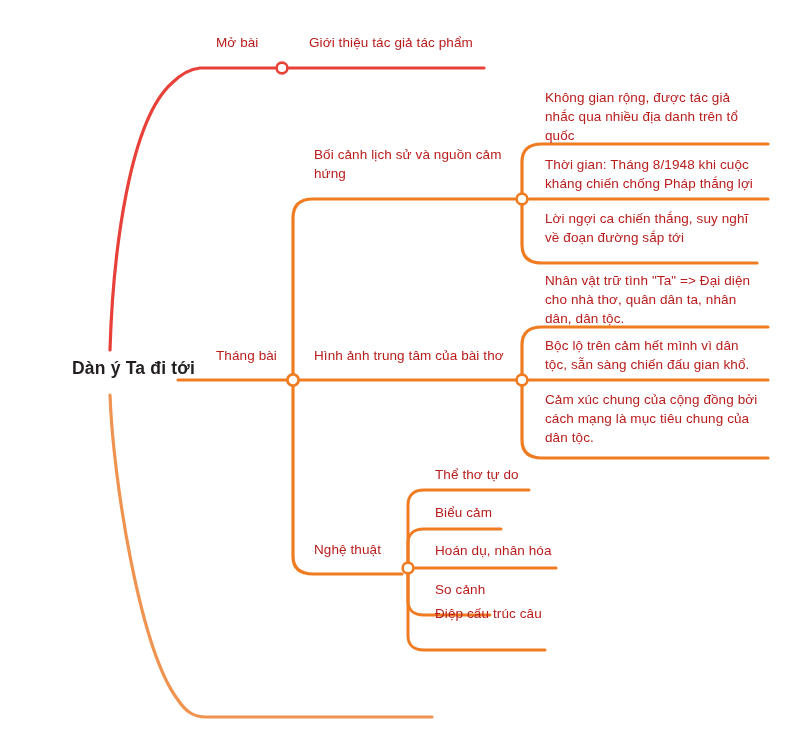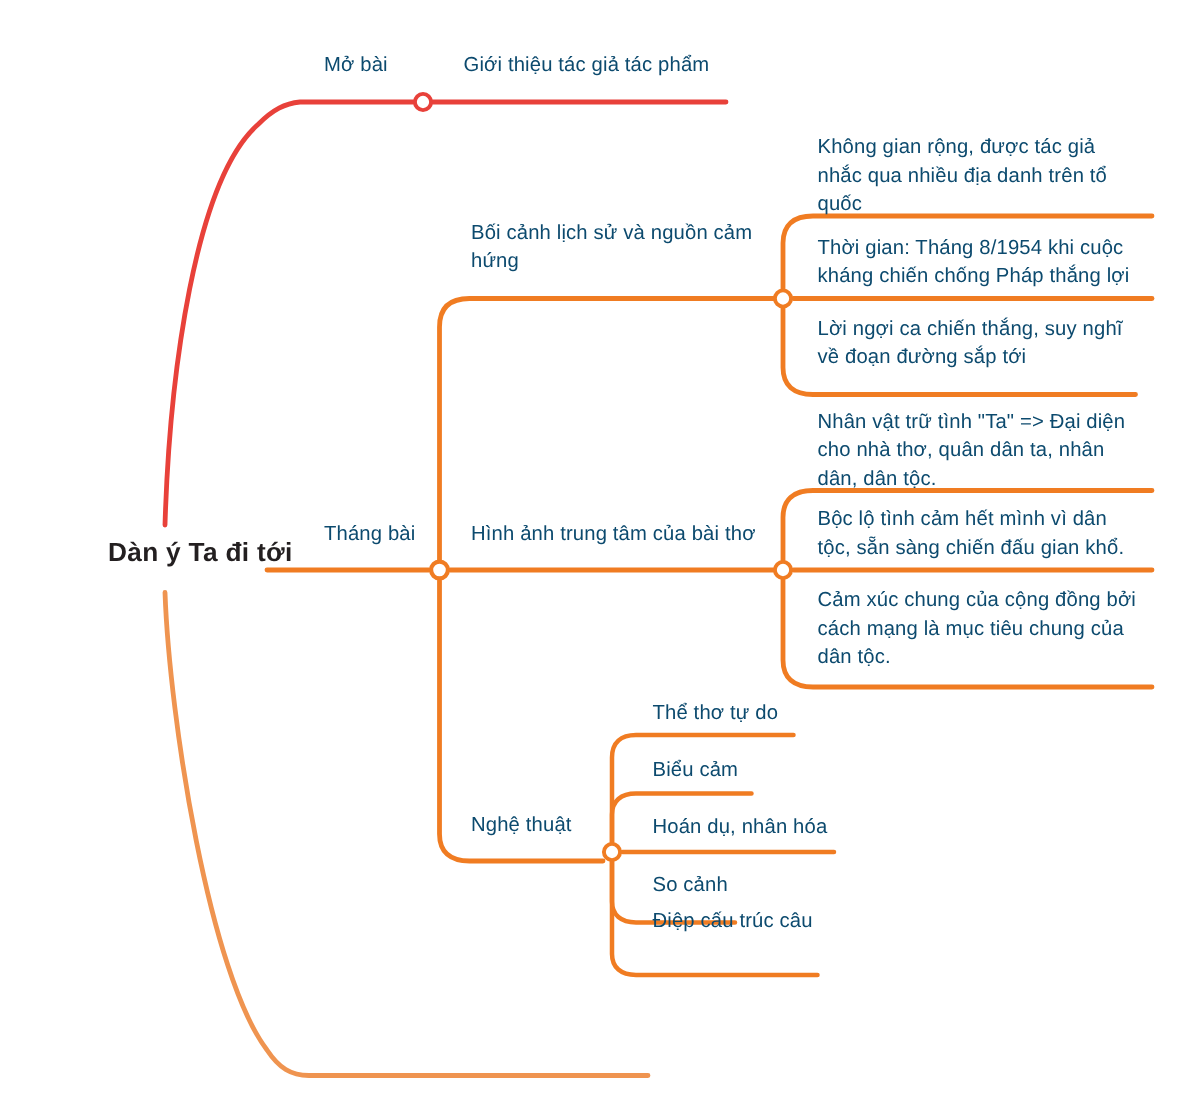--- a/index.html
+++ b/index.html
@@ -19,21 +19,21 @@
   }
   #edges {
     position: absolute;
     left: 0;
     top: 0;
     width: 800px;
     height: 746px;
   }
   .lbl {
     position: absolute;
-    color: #0c4a6e;
+    color: #b91c1c;
     font-size: 13.5px;
     line-height: 19px;
     letter-spacing: 0.1px;
     white-space: pre-line;
   }
   .root-label {
     position: absolute;
     color: #231f20;
     font-size: 17.5px;
     font-weight: bold;
@@ -93,33 +93,33 @@
 
   <div class="lbl" style="left:216px; top:346px;">Tháng bài</div>
 
   <div class="lbl" style="left:314px; top:145px; width:205px;">Bối cảnh lịch sử và nguồn cảm
 hứng</div>
 
   <div class="lbl" style="left:545px; top:88px; width:240px;">Không gian rộng, được tác giả
 nhắc qua nhiều địa danh trên tổ
 quốc</div>
 
-  <div class="lbl" style="left:545px; top:155px; width:240px;">Thời gian: Tháng 8/1954 khi cuộc
+  <div class="lbl" style="left:545px; top:155px; width:240px;">Thời gian: Tháng 8/1948 khi cuộc
 kháng chiến chống Pháp thắng lợi</div>
 
   <div class="lbl" style="left:314px; top:346px; width:205px;">Hình ảnh trung tâm của bài thơ</div>
 
   <div class="lbl" style="left:545px; top:209px; width:240px;">Lời ngợi ca chiến thắng, suy nghĩ
 về đoạn đường sắp tới</div>
 
   <div class="lbl" style="left:545px; top:271px; width:245px;">Nhân vật trữ tình "Ta" =&gt; Đại diện
 cho nhà thơ, quân dân ta, nhân
 dân, dân tộc.</div>
 
-  <div class="lbl" style="left:545px; top:336px; width:245px;">Bộc lộ tình cảm hết mình vì dân
+  <div class="lbl" style="left:545px; top:336px; width:245px;">Bộc lộ trên cảm hết mình vì dân
 tộc, sẵn sàng chiến đấu gian khổ.</div>
 
   <div class="lbl" style="left:545px; top:390px; width:245px;">Cảm xúc chung của cộng đồng bởi
 cách mạng là mục tiêu chung của
 dân tộc.</div>
 
   <div class="lbl" style="left:314px; top:540px;">Nghệ thuật</div>
 
   <div class="lbl" style="left:435px; top:465px;">Thể thơ tự do</div>
 

